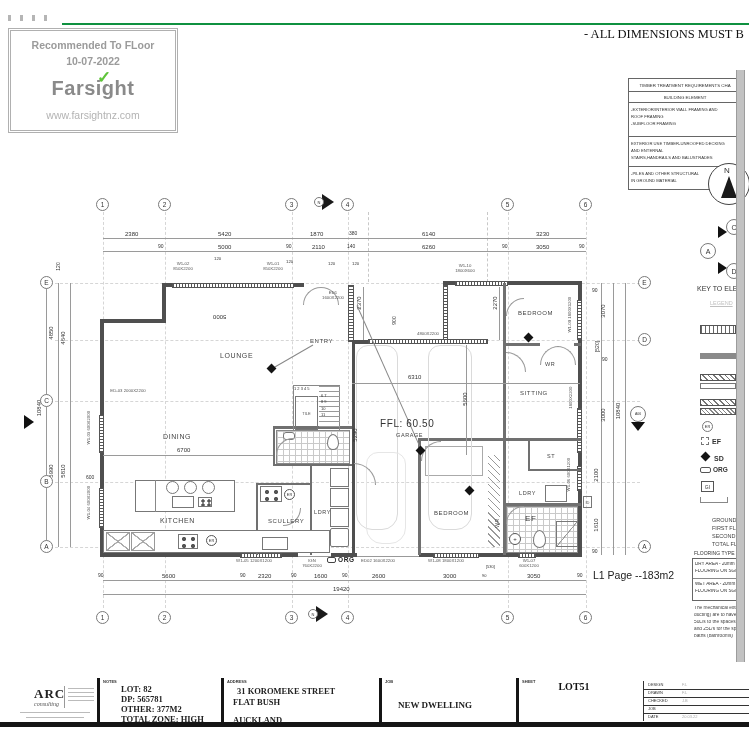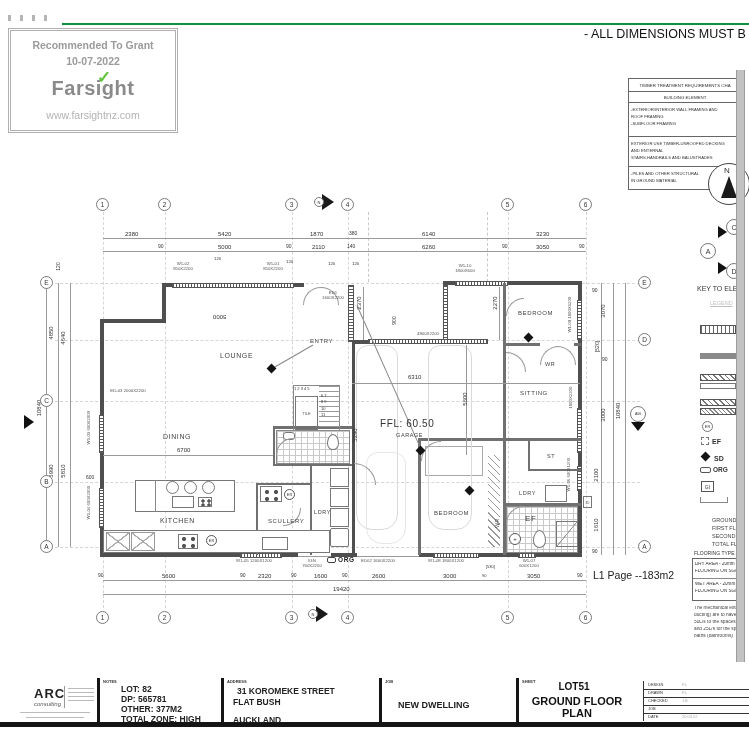--- a/index.html
+++ b/index.html
@@ -20,40 +20,40 @@
 .hatchv{position:absolute;background:repeating-linear-gradient(0deg,#555 0,#555 1px,#fff 1px,#fff 3px);border:1px solid #555}
 .sd{position:absolute;width:7px;height:7px;background:#141414;transform:rotate(45deg);z-index:4}
 .arc{position:absolute;border:0 solid #999;border-left-width:1px;border-top-width:1px;border-radius:100% 0 0 0}
 .car{position:absolute;border:1.5px solid #dadada;border-radius:12px 12px 16px 16px}
 .tile{position:absolute;background-image:linear-gradient(#c9c9c9 1px,transparent 1px),linear-gradient(90deg,#c9c9c9 1px,transparent 1px);background-size:6px 6px;border:1px solid #888;background-color:#fff}
 .xcell{position:absolute;border:1px solid #999;background:linear-gradient(to top right,transparent 47%,#aaa 48%,#aaa 52%,transparent 53%),linear-gradient(to bottom right,transparent 47%,#aaa 48%,#aaa 52%,transparent 53%)}
 .fix{position:absolute;border:1px solid #777;background:#fff}
 .ln{position:absolute;height:1px;background:#888;transform-origin:left center}
 .rm{position:absolute;font-size:7px;color:#444;letter-spacing:.6px;white-space:nowrap}
 .ol{position:absolute;font-size:4.3px;color:#555;text-align:center;line-height:1.25}
-.ser{font-family:Liberation Sans, sans-serif}
+.ser{font-family:Liberation Serif, serif}
 .pre{white-space:pre-line}
 .lgsym{position:absolute}
 .bar{position:absolute;background:#151515}
 .clip{overflow:hidden}
 </style>
 </head>
 <body>
 
 <div id="sheet">
 
   <div class="a" style="left:8px;top:15px;width:3px;height:6px;background:#b5b5b5"></div>
   <div class="a" style="left:20px;top:15px;width:3px;height:6px;background:#b5b5b5"></div>
   <div class="a" style="left:32px;top:15px;width:3px;height:6px;background:#b5b5b5"></div>
   <div class="a" style="left:44px;top:15px;width:3px;height:6px;background:#b5b5b5"></div>
   <div class="a" style="left:62px;top:23px;width:687px;height:2px;background:#0f9140"></div>
   <div class="a ser" style="left:584px;top:27px;font-size:12.5px;color:#111;white-space:nowrap">- ALL DIMENSIONS MUST B</div>
 
   <div class="a" style="left:8px;top:28px;width:170px;height:105px;border:3px double #b0b0b0;background:#fff">
-    <div class="a" style="left:0;top:8px;width:164px;text-align:center;font-size:10.5px;font-weight:bold;color:#9b9b9b">Recommended To Grant</div>
+    <div class="a" style="left:0;top:8px;width:164px;text-align:center;font-size:10.5px;font-weight:bold;color:#9b9b9b">Recommended To FLoor</div>
     <div class="a" style="left:0;top:24px;width:164px;text-align:center;font-size:10.5px;font-weight:bold;color:#9b9b9b">10-07-2022</div>
     <div class="a" style="left:86px;top:36px;font-size:17px;font-weight:bold;color:#5fc43a">✓</div>
     <div class="a" style="left:0;top:46px;width:164px;text-align:center;font-size:20px;font-weight:bold;color:#8a8a8a;letter-spacing:.5px">Farsight</div>
     <div class="a" style="left:0;top:78px;width:164px;text-align:center;font-size:10.5px;color:#b3b3b3">www.farsightnz.com</div>
   </div>
 
   <div class="a" style="left:628px;top:78px;width:114px;border:1px solid #666;background:#fff">
     <div class="clip" style="height:13px;border-bottom:1px solid #666;font-size:4.4px;color:#333;text-align:center;padding-top:4px;white-space:nowrap">TIMBER TREATMENT REQUIREMENTS CHA</div>
     <div class="clip" style="height:11px;border-bottom:1px solid #666;font-size:4.4px;color:#333;text-align:center;padding-top:3px">BUILDING ELEMENT</div>
     <div class="clip pre" style="height:34px;border-bottom:1px solid #666;font-size:4.2px;line-height:1.7;color:#333;padding:3px 2px">-EXTERIOR/INTERIOR WALL FRAMING AND
@@ -411,21 +411,20 @@
   <div class="t t4" style="left:227px;top:680px;font-weight:bold;color:#333">ADDRESS</div>
   <div class="a ser" style="left:237px;top:686px;font-size:8.5px;font-weight:bold;color:#222">31  KOROMEKE STREET</div>
   <div class="a ser" style="left:233px;top:697px;font-size:8.5px;font-weight:bold;color:#222">FLAT BUSH</div>
   <div class="a ser" style="left:233px;top:715px;font-size:8.5px;font-weight:bold;color:#222">AUCKLAND</div>
 
   <div class="t t4" style="left:385px;top:680px;font-weight:bold;color:#333">JOB</div>
   <div class="a ser" style="left:398px;top:700px;font-size:9px;font-weight:bold;color:#222">NEW DWELLING</div>
 
   <div class="t t4" style="left:522px;top:680px;font-weight:bold;color:#333">SHEET</div>
   <div class="a ser" style="left:519px;top:681px;width:110px;text-align:center;font-size:10px;font-weight:bold;color:#111">LOT51</div>
-  <div class="a ser" style="left:519px;top:695px;width:116px;text-align:center;font-size:11px;font-weight:bold;color:#111">GROUND FLOOR PLAN</div>
 
   <div class="a" style="left:643px;top:681px;width:106px;height:40px;border-left:1px solid #333">
     <div class="a" style="left:0;top:8px;width:106px;height:1px;background:#333"></div>
     <div class="a" style="left:0;top:16px;width:106px;height:1px;background:#333"></div>
     <div class="a" style="left:0;top:24px;width:106px;height:1px;background:#333"></div>
     <div class="a" style="left:0;top:32px;width:106px;height:1px;background:#333"></div>
     <div class="t t4" style="left:4px;top:2px;color:#333">DESIGN</div>
     <div class="t t4" style="left:38px;top:2px;color:#aaa">F.L</div>
     <div class="t t4" style="left:4px;top:10px;color:#333">DRAWN</div>
     <div class="t t4" style="left:38px;top:10px;color:#aaa">F.L</div>

